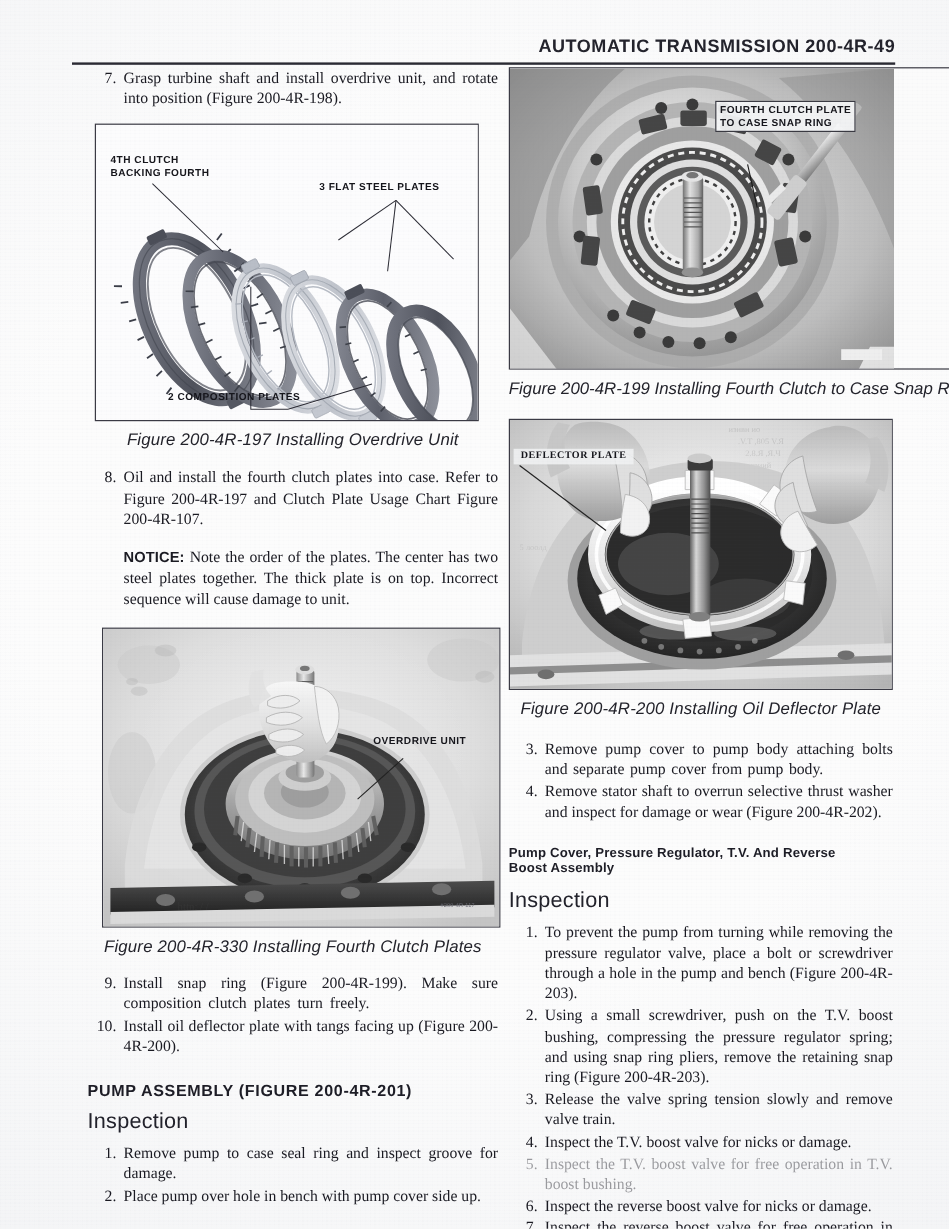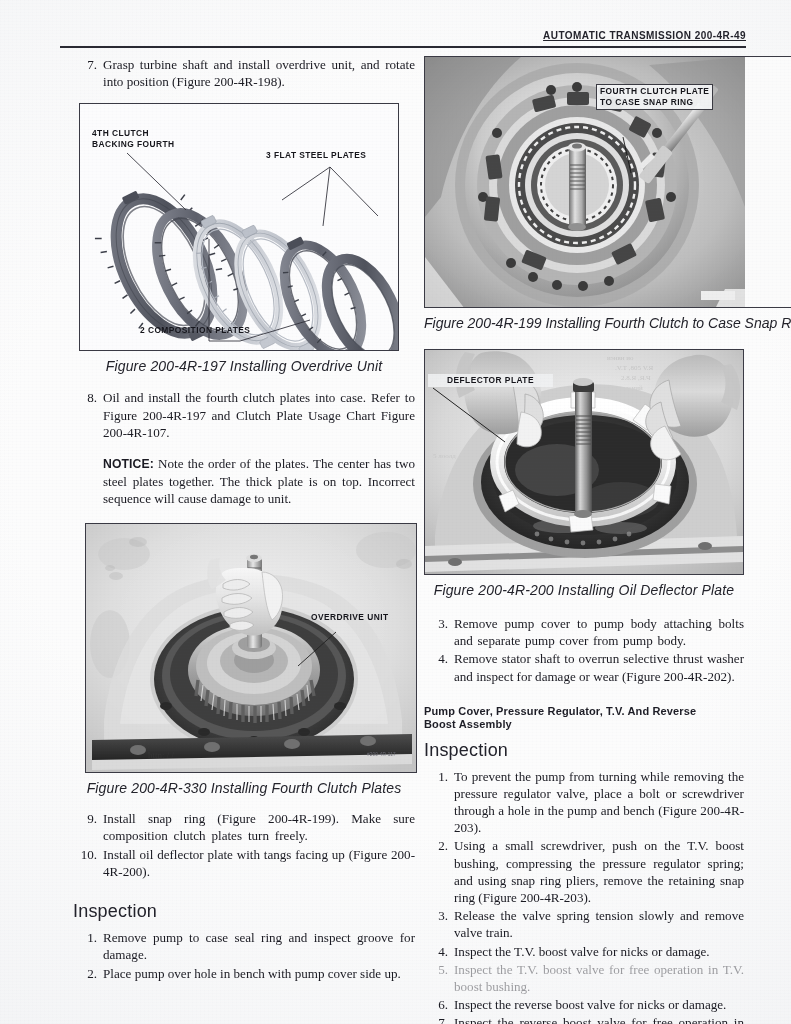--- a/index.html
+++ b/index.html
@@ -35,25 +35,24 @@
 
   
   .header {
     position: absolute;
     left: 60px; top: 30px; right: 45px;
     text-align: right;
   }
   .header-title {
     font-family: "Liberation Sans", sans-serif;
     font-weight: bold;
-    font-size: 10px;
+    font-size: 15px;
     letter-spacing: .45px;
     color: #23232c;
     white-space: nowrap;
-    text-decoration: underline;
   }
   .header-rule {
     margin-top: 5px;
     height: 1.6px;
     background: #2a2a33;
   }
 
   
   .col-left {
     position: absolute;
@@ -506,20 +505,21 @@
       <span class="num">9.</span>
       <span style="word-spacing:2.6px;">Install snap ring (Figure 200-4R-199). Make sure composition clutch plates turn freely.</span>
     </li>
     <li>
       <span class="num">10.</span>
       <span>Install oil deflector plate with tangs facing up (Figure 200-4R-200).</span>
     </li>
   </ol>
 
   <div style="margin-top:21px;">
+    <div class="h-section">PUMP ASSEMBLY (FIGURE 200-4R-201)</div>
     <div class="h-sub" style="margin-top:8px;">Inspection</div>
     <ol class="steps" style="margin-top:7px;">
       <li>
         <span class="num">1.</span>
         <span style="word-spacing:1.6px;">Remove pump to case seal ring and inspect groove for damage.</span>
       </li>
       <li>
         <span class="num">2.</span>
         <span>Place pump over hole in bench with pump cover side up.</span>
       </li>
@@ -774,21 +774,21 @@
             <path d="M244,30 C230,34 222,48 226,62 C230,74 244,80 256,76 C250,60 246,44 244,30 Z"></path>
             <path d="M236,52 C224,56 218,68 222,78 C226,88 238,92 248,88 C242,76 238,64 236,52 Z"></path>
           </g>
           <path d="M240,76 C228,80 222,92 228,102 C234,112 248,112 256,104 C250,94 244,84 240,76 Z" fill="#eeeee9" stroke="#b7b7b1" stroke-width=".8"></path>
           <path d="M306,14 C316,26 318,44 312,60 L296,52 C302,40 302,26 296,16 Z" fill="#c3c3bd" opacity=".9"></path>
         </g>
 
         <path d="M8,38 L80,92" stroke="#23252b" stroke-width="1" fill="none"></path>
       </svg>
       </div>
-      <div class="callout" style="left:3px;top:24px;background:rgba(240,241,242,.9);padding:1px 19px;">DEFLECTOR PLATE</div>
+      <div class="callout" style="left:3px;top:24px;background:rgba(240,241,242,.9);padding:1px 6px;font-family:Liberation Serif, serif;">DEFLECTOR PLATE</div>
     </div>
     <figcaption class="caption">Figure 200-4R-200 Installing Oil Deflector Plate</figcaption>
   </figure>
 
   <ol class="steps" style="margin-top:17px;">
     <li>
       <span class="num">3.</span>
       <span style="word-spacing:1.3px;">Remove pump cover to pump body attaching bolts and separate pump cover from pump body.</span>
     </li>
     <li>

